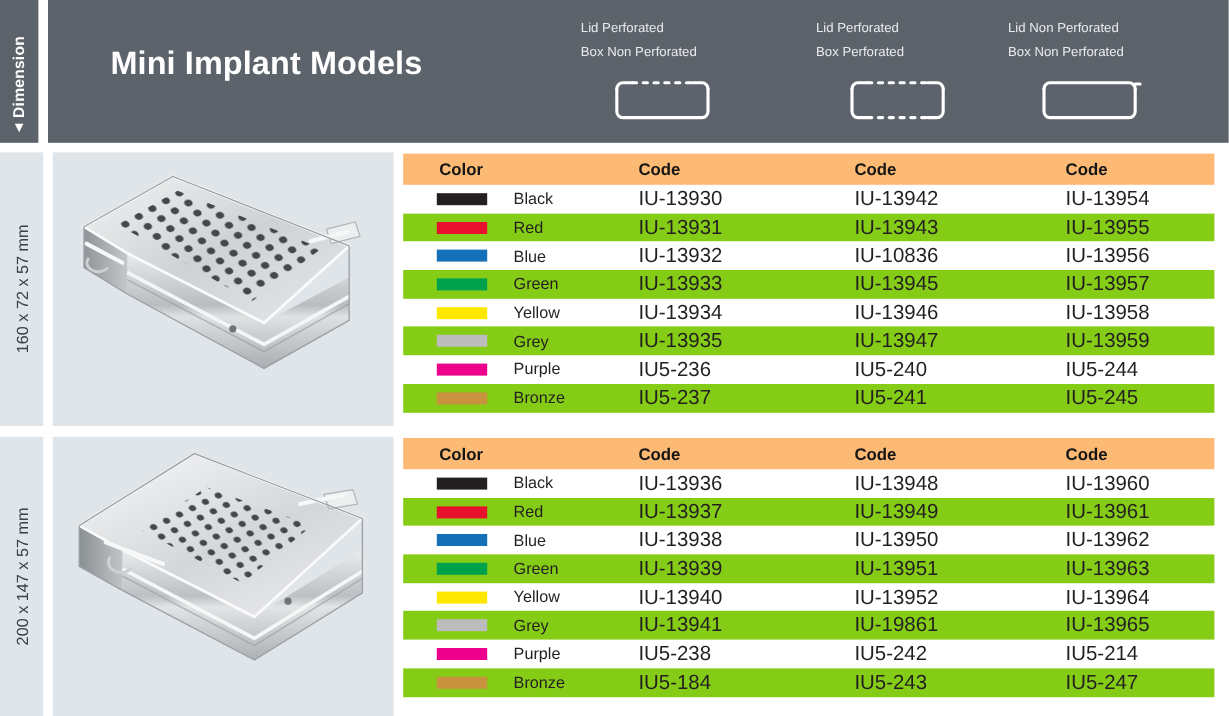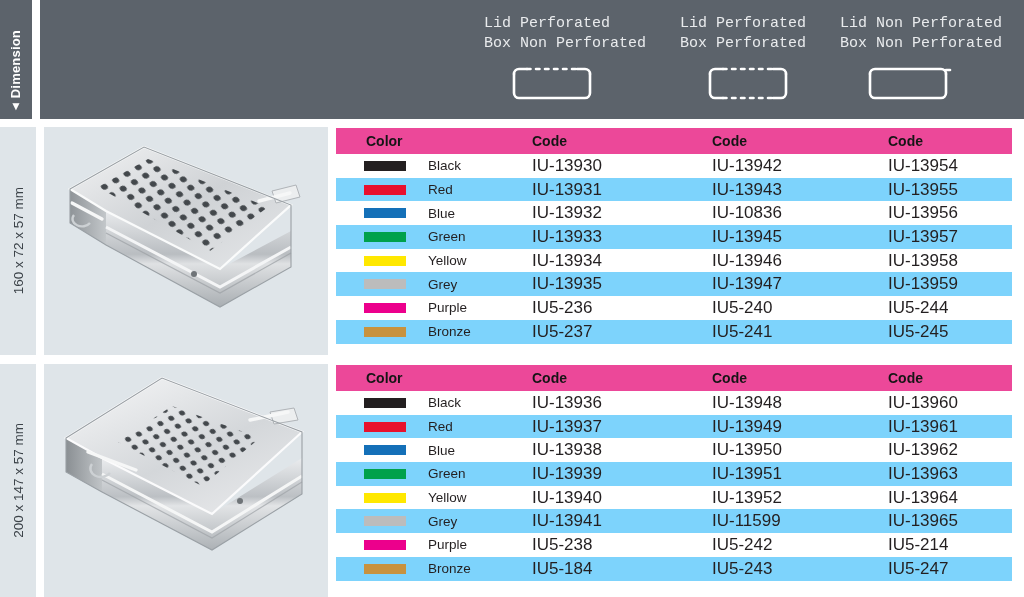--- a/index.html
+++ b/index.html
@@ -49,21 +49,21 @@
     position: absolute; left: 0; top: 0; width: 984px; height: 119px;
   }
   .hdr-col {
     position: absolute; top: 14px; width: 190px;
     display: flex; flex-direction: column; align-items: flex-start;
   }
   .hdr-col.c0 { left: 444px; }
   .hdr-col.c1 { left: 640px; }
   .hdr-col.c2 { left: 800px; }
   .hdr-col-line {
-    color: #e9ebed; font-size: 15px; line-height: 20px; white-space: nowrap; font-family: Liberation Mono, monospace;
+    color: #e9ebed; font-size: 11px; line-height: 20px; white-space: nowrap;
   }
   .hdr-icon { margin-top: 7px; margin-left: 22px; }
 
   
   .dim-strip {
     position: absolute; left: 0; width: 36px;
     background: #dfe5e9;
     display: flex; align-items: center; justify-content: center;
   }
   .dim-strip-text {
@@ -78,22 +78,22 @@
   }
   .img-panel svg { display: block; width: 100%; height: 100%; }
 
   
   .tbl {
     position: absolute; left: 336px; width: 676px;
   }
   .tbl-row {
     position: relative; height: 23.7px; width: 676px;
   }
-  .tbl-row.shade { background: #7dd3fc; }
-  .tbl-row.head { background: #ec4899; height: 26px; }
+  .tbl-row.shade { background: #84cc16; }
+  .tbl-row.head { background: #fdba74; height: 26px; }
 
   .cell {
     position: absolute; top: 0; height: 100%;
     display: flex; align-items: center;
     font-size: 17px; color: #231f20; white-space: nowrap;
   }
   .tbl-row.head .cell { font-weight: bold; font-size: 14px; color: #151515; }
 
   .cell.col-color { left: 30px; }
   .cell.col-c1    { left: 196px; }
@@ -121,20 +121,21 @@
   <div class="header-row">
 
     <div class="dim-tab">
       <div class="dim-tab-inner">
         <span class="dim-tab-text">Dimension</span>
         <span class="dim-tab-arrow">▼</span>
       </div>
     </div>
 
     <div class="header-band">
+      <div class="header-title">Mini Implant Models</div>
 
       <div class="hdr-cols">
 
         <div class="hdr-col c0">
           <span class="hdr-col-line">Lid Perforated</span>
           <span class="hdr-col-line">Box Non Perforated</span>
           <span class="hdr-icon">
             <svg width="92" height="40" viewBox="0 0 92 40">
               <g fill="none" stroke="#ffffff" stroke-width="2.6" stroke-linecap="round">
                 <path d="M8,13 v19 a5,5 0 0 0 5,5 h66 a5,5 0 0 0 5,-5 v-19"></path>
@@ -420,21 +421,21 @@
           <span class="cell col-c1">IU-13940</span>
           <span class="cell col-c2">IU-13952</span>
           <span class="cell col-c3">IU-13964</span>
         </div>
         <div class="tbl-row shade">
           <span class="swatch-wrap">
             <span class="swatch" style="background: rgb(188, 188, 188);"></span>
           </span>
           <span class="color-name">Grey</span>
           <span class="cell col-c1">IU-13941</span>
-          <span class="cell col-c2">IU-11599</span>
+          <span class="cell col-c2">IU-19861</span>
           <span class="cell col-c3">IU-13965</span>
         </div>
         <div class="tbl-row">
           <span class="swatch-wrap">
             <span class="swatch" style="background: rgb(236, 0, 140);"></span>
           </span>
           <span class="color-name">Purple</span>
           <span class="cell col-c1">IU5-238</span>
           <span class="cell col-c2">IU5-242</span>
           <span class="cell col-c3">IU5-214</span>

